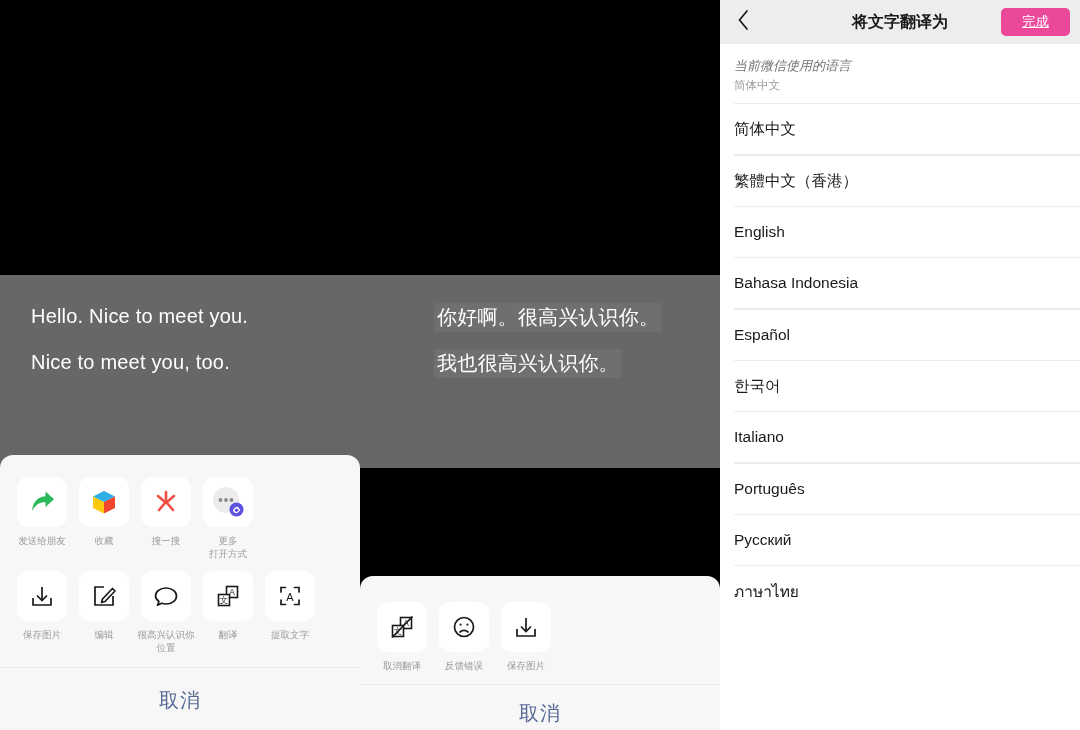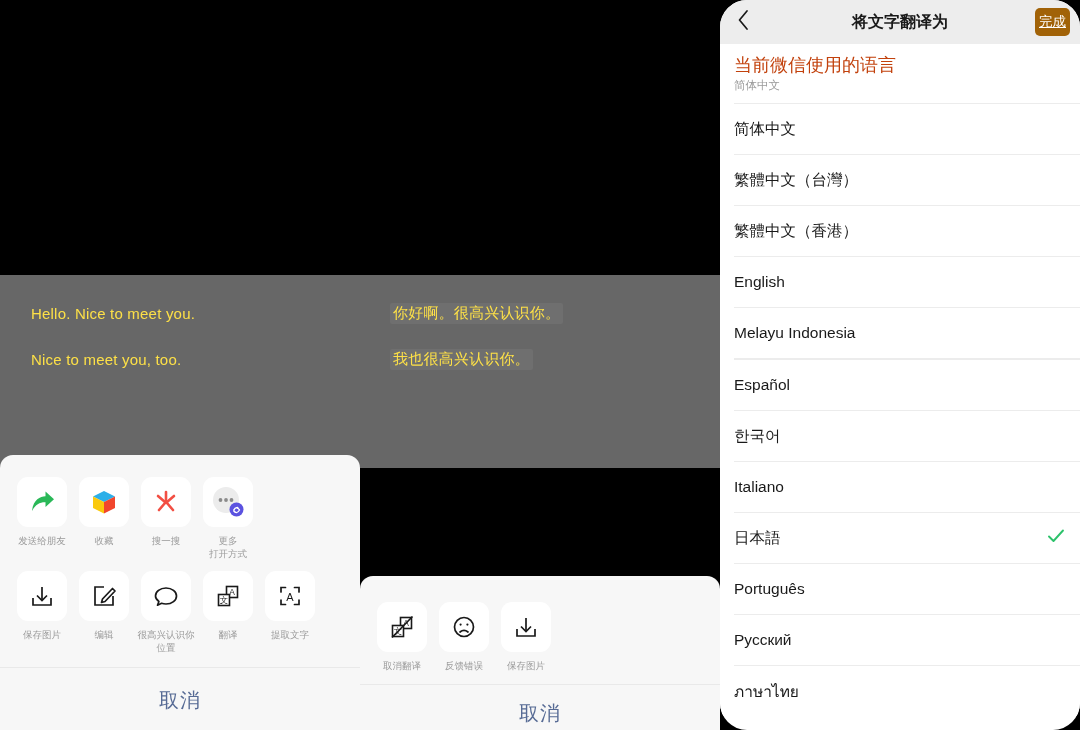--- a/index.html
+++ b/index.html
@@ -14,30 +14,31 @@
   .left-screen {
     position: absolute; left: 0; top: 0; width: 720px; height: 730px;
     background: #000; overflow: hidden;
   }
   .photo-band {
     position: absolute; left: 0; top: 275px; width: 720px; height: 193px;
     background: #676767;
   }
   .photo-col { position: absolute; top: 0; }
   .photo-line {
-    color: #fde047; font-size: 15px; letter-spacing: .2px;
+    color: #ffffff; font-size: 20px; letter-spacing: .2px;
     white-space: nowrap;
   }
   .src-col { left: 31px; }
   .tgt-col { left: 390px; }
   .src-col .photo-line:nth-child(1) { position:absolute; top: 30px; }
   .src-col .photo-line:nth-child(2) { position:absolute; top: 76px; }
   .tgt-col .photo-line {
     background: rgba(255,255,255,0.055); padding: 1px 3px;
     border-radius: 2px;
+    margin-left: 44px;
   }
   .tgt-col .photo-line:nth-child(1) { position:absolute; top: 28px; }
   .tgt-col .photo-line:nth-child(2) { position:absolute; top: 74px; }
 
   
   .sheet {
     position: absolute; background: #f7f7f7;
     border-top-left-radius: 13px; border-top-right-radius: 13px;
   }
   .sheet-left { left: 0; top: 455px; width: 360px; height: 331px; }
@@ -62,43 +63,43 @@
 
   
   .sheet-right { left: 360px; top: 576px; width: 360px; height: 154px; }
   .sheet-right .grid-row.r1 { padding-top: 26px; }
   .sheet-right .sheet-divider { margin-top: 12px; }
   .sheet-right .cancel { padding-top: 15px; }
 
   
   .right-screen {
     position: absolute; left: 720px; top: 0; width: 360px; height: 730px;
-    background: #fff; overflow: hidden; border-radius: 27px;
+    background: #fff; overflow: hidden;
   }
   .navbar {
     height: 44px; background: #ededed; display: flex; align-items: center;
     position: relative; padding: 0 10px;
   }
   .nav-back {
     width: 26px; height: 44px; display: flex; align-items: center;
     justify-content: center; cursor: pointer;
   }
   .nav-title {
     position: absolute; left: 0; right: 0; text-align: center;
     font-size: 16px; font-weight: bold; color: #191919; pointer-events: none;
   }
   .nav-done {
-    margin-left: auto; background: #a16207; color: #fff;
-    font-size: 13.5px; padding: 5px 4px; border-radius: 5px;
+    margin-left: auto; background: #ec4899; color: #fff;
+    font-size: 13.5px; padding: 5px 21px; border-radius: 5px;
     border: none; cursor: pointer; z-index: 2;
     font-family: "Liberation Sans", sans-serif;
     text-decoration: underline;
   }
   .current-cell { padding: 11px 14px 10px 14px; background: #fff; }
-  .current-title { font-size: 18px; color: #c2410c; line-height: 21px; }
+  .current-title { font-size: 13px; color: #737373; line-height: 21px; font-style: italic; }
   .current-sub { font-size: 11.5px; color: #9a9a9a; margin-top: 2px; }
   .cell-sep { height: 1px; background: #ececec; margin-left: 14px; }
   .lang-cell {
     height: 50px; display: flex; align-items: center;
     padding: 0 14px; background: #fff; cursor: pointer;
   }
   .lang-name { font-size: 15.5px; color: #191919; }
   .lang-check { margin-left: auto; }
 </style>
 </head>
@@ -305,55 +306,46 @@
       <div class="current-title">当前微信使用的语言</div>
       <div class="current-sub">简体中文</div>
     </div>
     <div class="cell-sep"></div>
 
     <div id="lang-list">
         <div class="lang-cell">
           <span class="lang-name">简体中文</span>
         </div>
         <div class="cell-sep"></div>
-        <div class="lang-cell">
-          <span class="lang-name">繁體中文（台灣）</span>
-        </div>
         <div class="cell-sep"></div>
         <div class="lang-cell">
           <span class="lang-name">繁體中文（香港）</span>
         </div>
         <div class="cell-sep"></div>
         <div class="lang-cell">
           <span class="lang-name">English</span>
         </div>
         <div class="cell-sep"></div>
         <div class="lang-cell">
-          <span class="lang-name">Melayu Indonesia</span>
+          <span class="lang-name">Bahasa Indonesia</span>
         </div>
         <div class="cell-sep"></div>
         <div class="cell-sep"></div>
         <div class="lang-cell">
           <span class="lang-name">Español</span>
         </div>
         <div class="cell-sep"></div>
         <div class="lang-cell">
           <span class="lang-name">한국어</span>
         </div>
         <div class="cell-sep"></div>
         <div class="lang-cell">
           <span class="lang-name">Italiano</span>
         </div>
         <div class="cell-sep"></div>
-        <div class="lang-cell">
-          <span class="lang-name">日本語</span>
-          <span class="lang-check"><svg width="20" height="20" viewBox="0 0 20 20" fill="none" stroke="#2dc26b" stroke-width="1.9" stroke-linecap="round" stroke-linejoin="round">
-              <polyline points="3,10.5 7.5,15 17,4.5"></polyline>
-            </svg></span>
-        </div>
         <div class="cell-sep"></div>
         <div class="lang-cell">
           <span class="lang-name">Português</span>
         </div>
         <div class="cell-sep"></div>
         <div class="lang-cell">
           <span class="lang-name">Русский</span>
         </div>
         <div class="cell-sep"></div>
         <div class="lang-cell">

